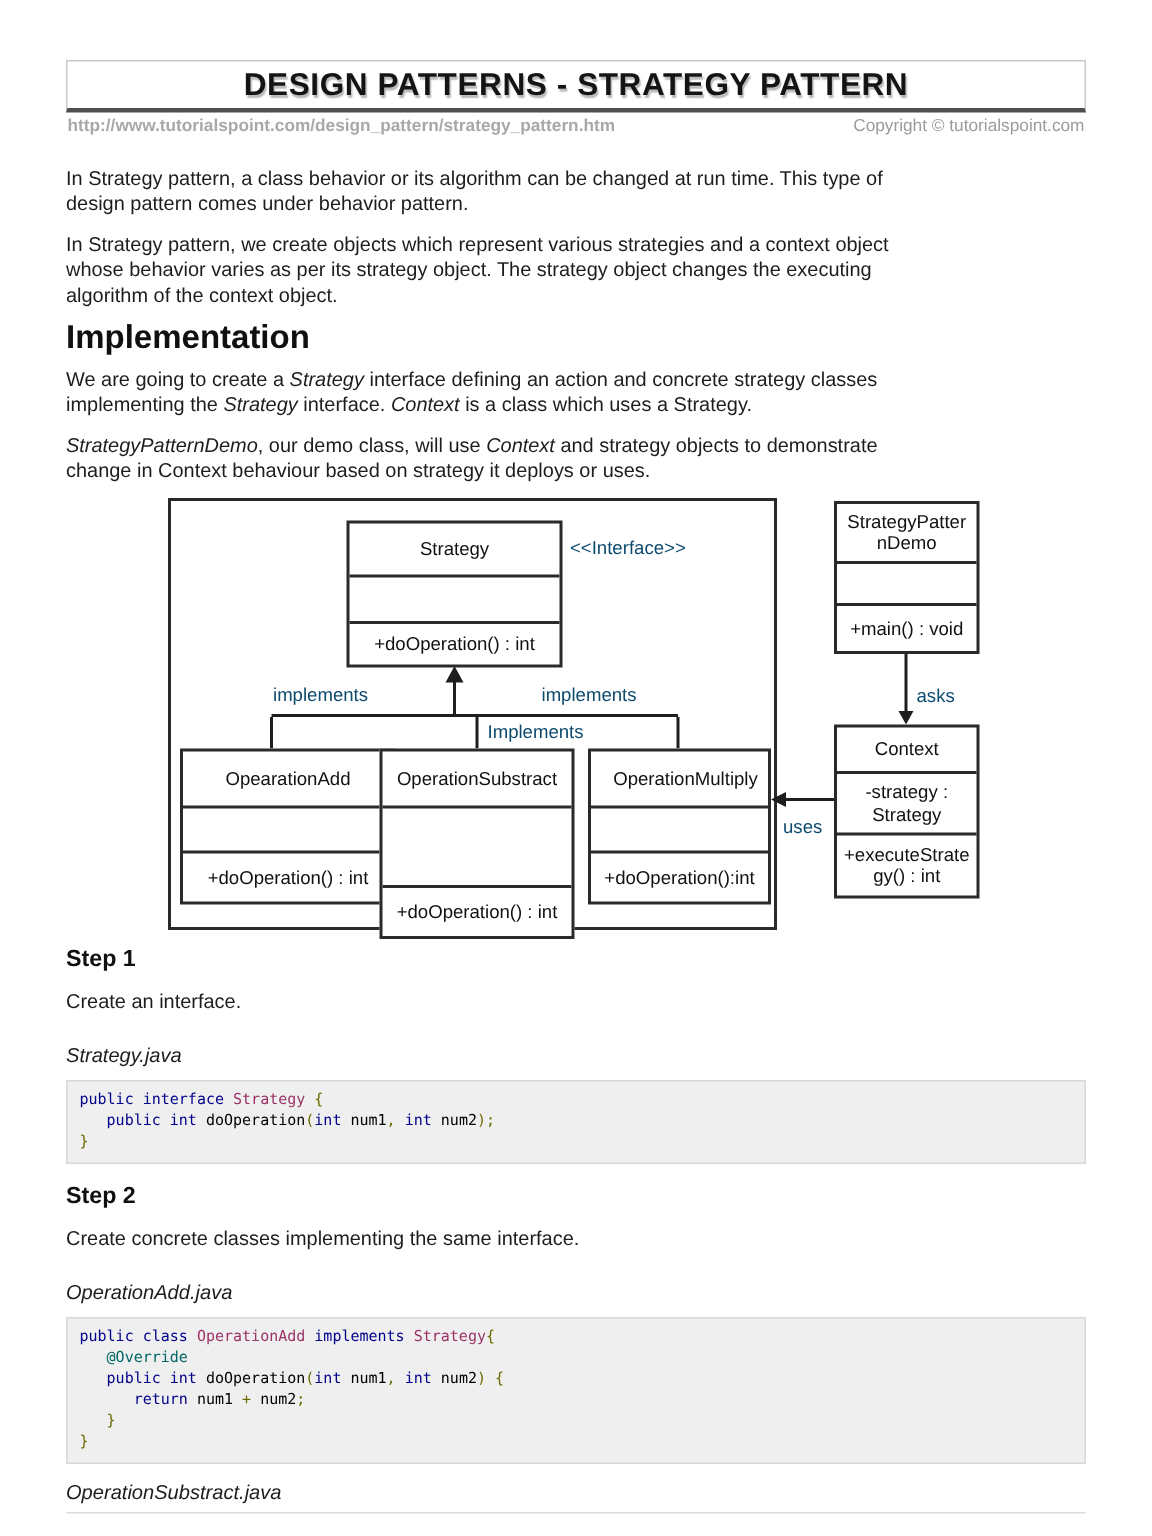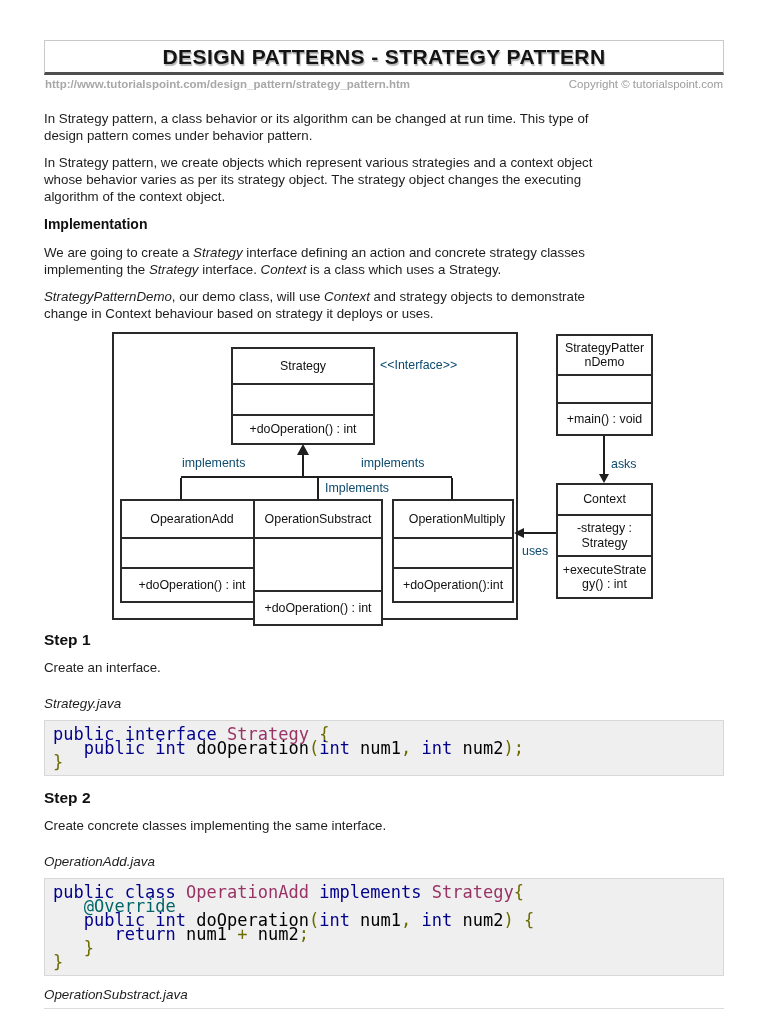--- a/index.html
+++ b/index.html
@@ -12,29 +12,29 @@
   .doc-title { font-size:21px; font-weight:bold; line-height:26px; letter-spacing:0.4px; color:#141414;
                text-shadow:1px 2px 1px #b9b9b9; }
   .meta-row { display:flex; justify-content:space-between; align-items:flex-start; padding:3px 1px 0 1px; height:15px; }
   .doc-url { font-size:11.5px; color:#a8a8a8; text-decoration:none;font-weight:bold; }
   .doc-copy { font-size:11.5px; color:#9b9b9b; }
 
   
   p.body { font-size:13.3px; line-height:17px; margin:10px 0; white-space:pre-line; }
   p.first { margin-top:20px; }
   i, .it { font-style:italic; }
-  h2.impl { font-size:14px; line-height:19px; margin:8px 0 0 0; color:#101010; }
+  h2.impl { font-size:22px; line-height:19px; margin:8px 0 0 0; color:#101010; }
   h3.step { font-size:15.5px; line-height:19px; margin:10px 0 0 0; color:#101010; }
   h3.step2 { margin-top:12px; }
   .file-label { font-style:italic; font-size:13.4px; line-height:16px; margin:20px 0 0 0; }
   .file-last { margin-top:11px; }
 
   
   .code-block { background:#efefef; border:1px solid #d8d8d8; margin:8px 0 0 0; padding:6px 8px;
-                font-family:"DejaVu Sans Mono","Liberation Mono",monospace; font-size:17px; line-height:14px;
+                font-family:"DejaVu Sans Mono","Liberation Mono",monospace; font-size:10px; line-height:14px;
                 white-space:pre; color:#000; }
   .cl { min-height:14px; }
   .kwd { color:#00008b; }
   .typ { color:#993366; }
   .lit { color:#006666; }
   .pun { color:#6b6b00; }
 
   
   .diagram { position:relative; height:288px; margin:10px 0 0 0; font-size:12.4px; color:#111; }
   .ubox { position:absolute; border:2px solid #2a2a2a; background:#fff; display:flex; flex-direction:column; }

